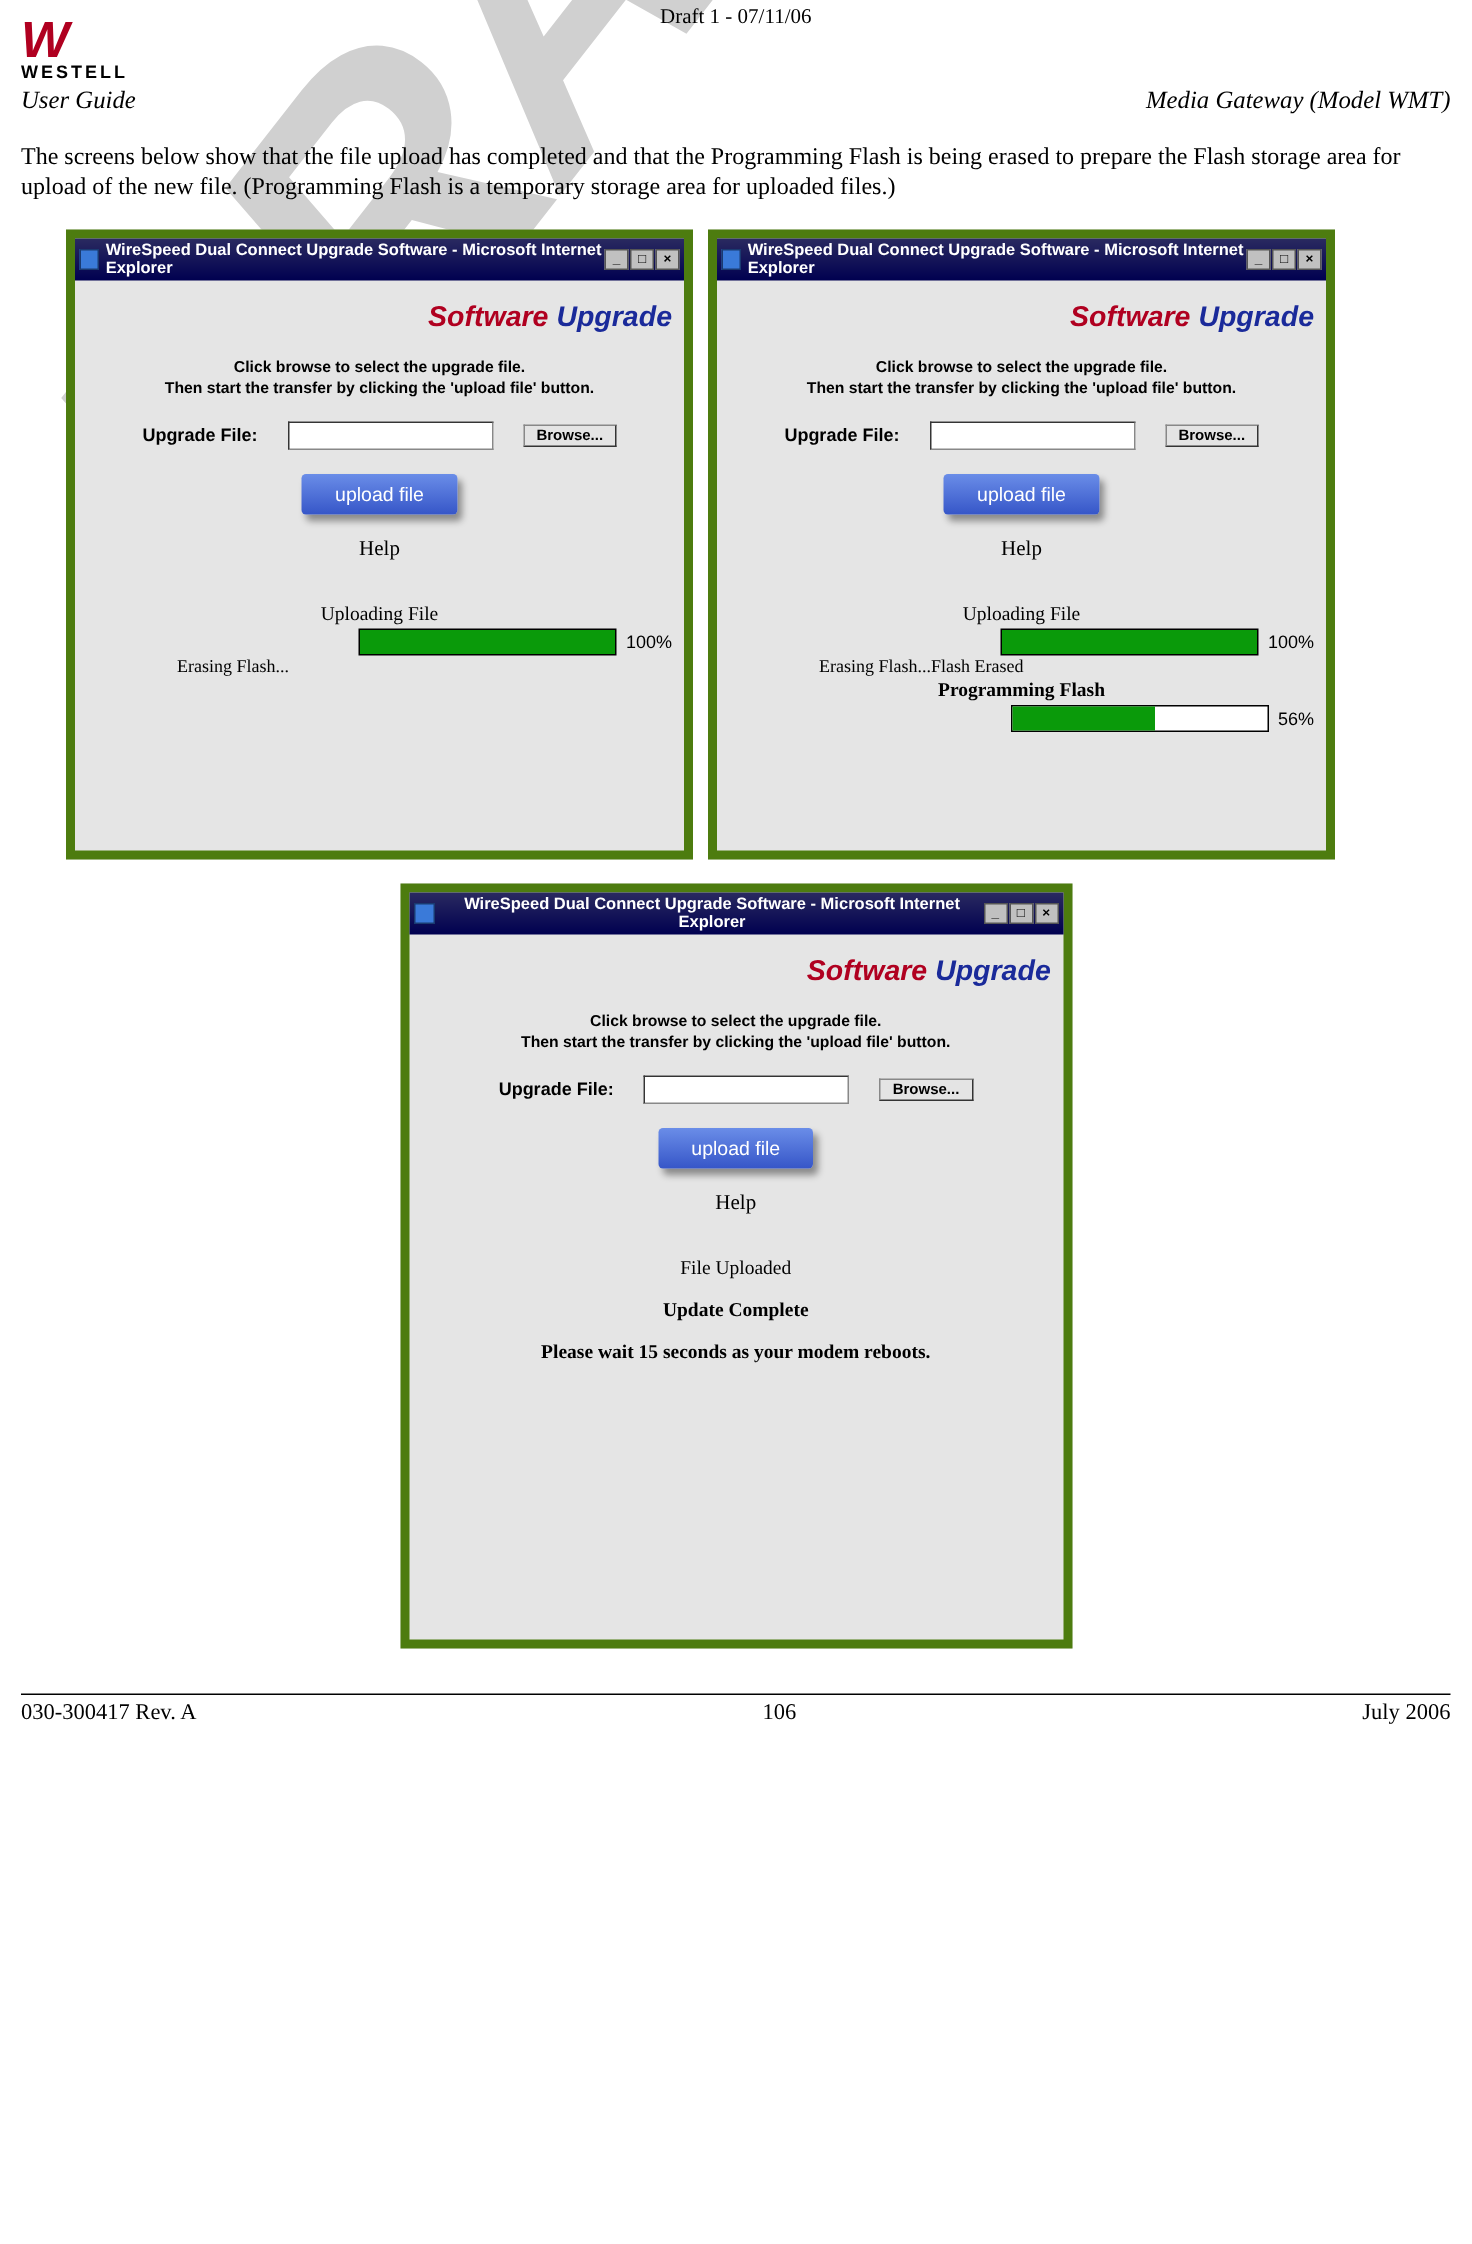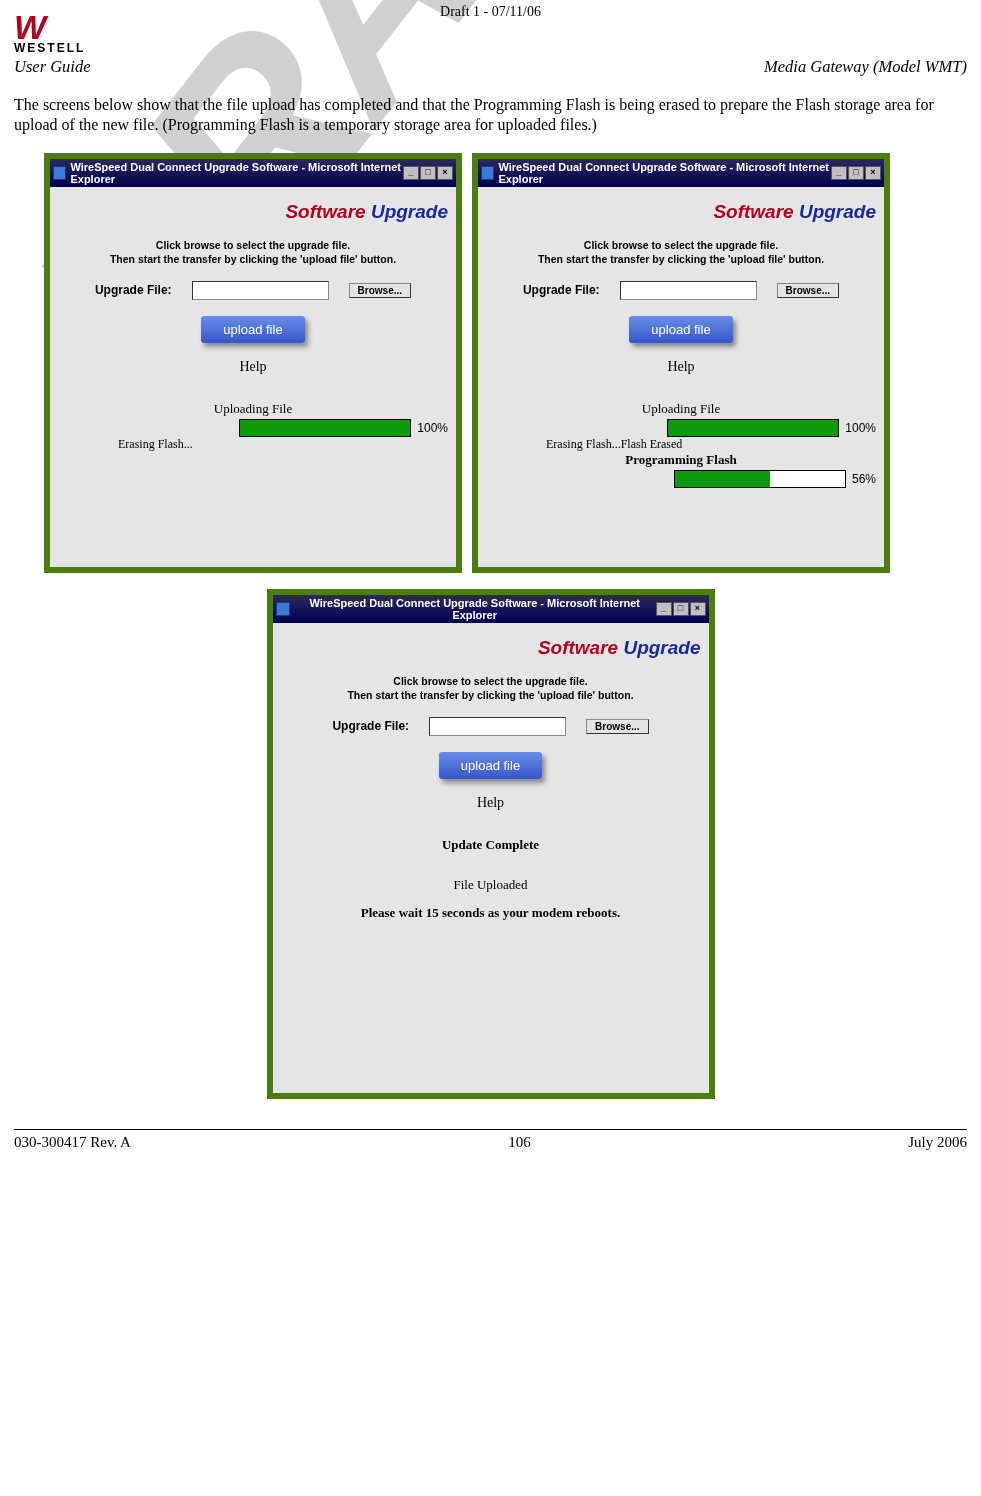--- a/index.html
+++ b/index.html
@@ -363,22 +363,22 @@
           <div class="file-row">
             <span>Upgrade File:</span>
             <span class="file-input-fake"></span>
             <span class="browse-btn">Browse...</span>
           </div>
           <div class="upload-btn-wrap">
             <span class="upload-btn">upload file</span>
           </div>
           <div class="help-link">Help</div>
 
+          <div class="msg-line normal" style="margin-top:24px;">File Uploaded</div>
           <div class="msg-line">Update Complete</div>
-          <div class="msg-line normal" style="margin-top:24px;">File Uploaded</div>
           <div class="msg-line">Please wait 15 seconds as your modem reboots.</div>
         </div>
       </div>
     </div>
 
     <hr class="footer-rule">
     <div class="footer-row">
       <span>030-300417 Rev. A</span>
       <span>106</span>
       <span>July 2006</span>

